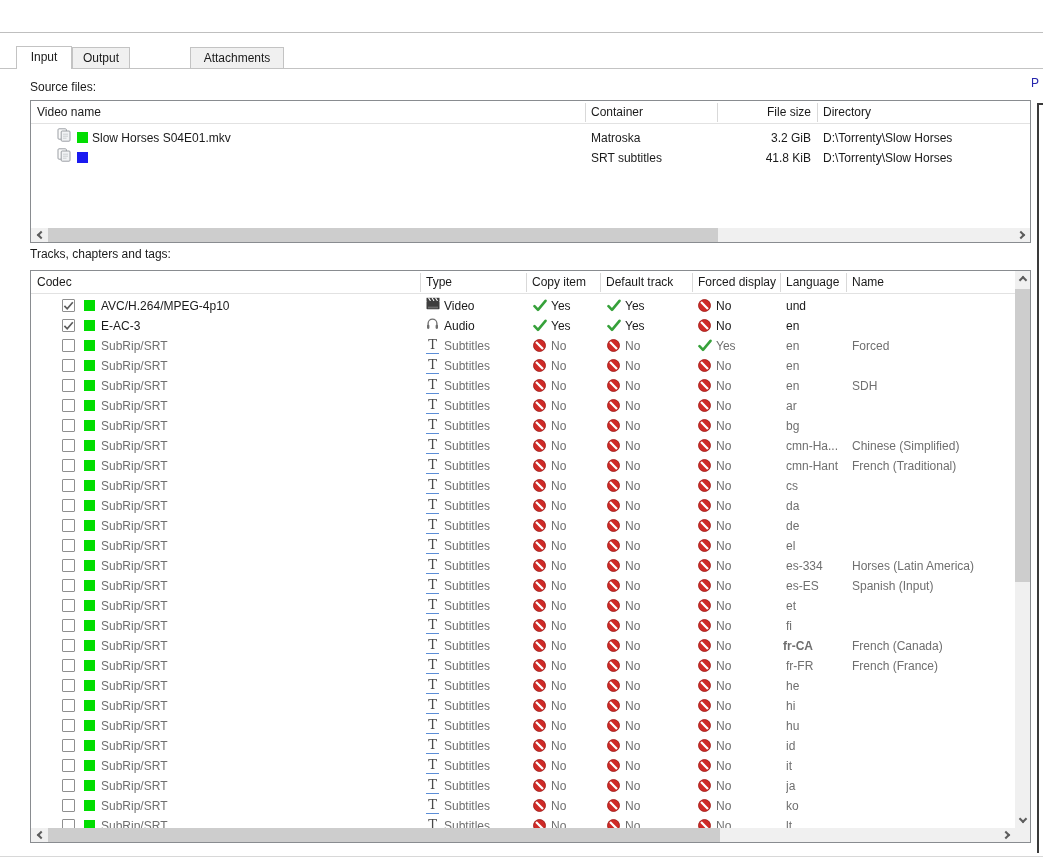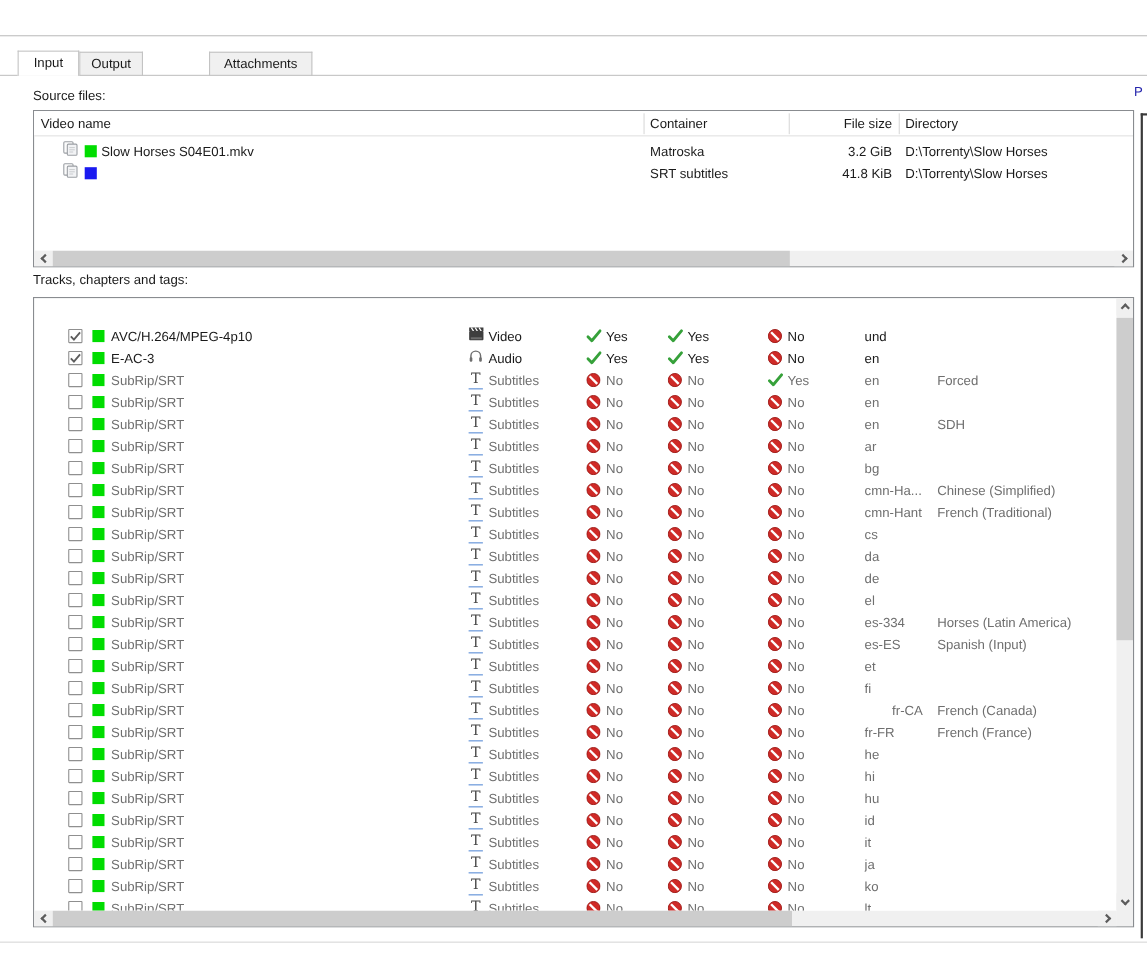--- a/index.html
+++ b/index.html
@@ -123,20 +123,35 @@
       <div class="sb-thumb" style="left:17px; top:0; width:670px; height:14px;"></div>
       <div class="sb-btn" style="left:982px; top:0; width:17px; height:14px;">
           <span class="chev r"></span>
         </div>
     </div>
   </div>
 
   <div class="sec-label" style="top:247px;">Tracks, chapters and tags:</div>
 
   <div class="panel trk-panel">
+    <div class="thead">
+      <div class="hcell" style="left:6px;">Codec</div>
+      <div class="hcell" style="left:395px;">Type</div>
+      <div class="hcell" style="left:501px;">Copy item</div>
+      <div class="hcell" style="left:575px;">Default track</div>
+      <div class="hcell" style="left:667px;">Forced display</div>
+      <div class="hcell" style="left:755px;">Language</div>
+      <div class="hcell" style="left:821px;">Name</div>
+      <div class="hsep" style="left:389px;"></div>
+      <div class="hsep" style="left:495px;"></div>
+      <div class="hsep" style="left:569px;"></div>
+      <div class="hsep" style="left:661px;"></div>
+      <div class="hsep" style="left:749px;"></div>
+      <div class="hsep" style="left:815px;"></div>
+    </div>
 
     <div class="rows trk-rows" id="trkRows">
         <div class="rowline" style="top: 2px;">
           <span class="cb" style="left:31px;">
             <svg width="11" height="10" viewBox="0 0 11 10">
               <path d="M1.4 4.8 L4.2 7.8 L9.8 1.2" stroke="#5d5d5d" stroke-width="1.7" fill="none"></path>
             </svg>
           </span>
           <span class="colorsq" style="left:53px; background:#00dd00;"></span>
           <span class="cell txt" style="left:70px;">AVC/H.264/MPEG-4p10</span>
@@ -706,21 +721,21 @@
             </svg>
           </span>
           <span class="cell txt" style="left:594px;">No</span>
           <span class="cell" style="left:667px;">
             <svg class="icon" style="left:0" width="13" height="13" viewBox="0 0 13 13">
               <circle cx="6.5" cy="6.5" r="6" fill="#cf2a27" stroke="#9a1612" stroke-width="0.8"></circle>
               <rect x="1.6" y="5.4" width="9.8" height="2.2" fill="#fff" transform="rotate(45 6.5 6.5)"></rect>
             </svg>
           </span>
           <span class="cell txt" style="left:685px;">No</span>
-          <span class="cell txt" style="left:780px; width:58px; overflow:hidden;">fr-CA</span>
+          <span class="cell txt" style="left:752px; width:58px; overflow:hidden;font-weight:bold;">fr-CA</span>
           <span class="cell txt" style="left:821px;">French (Canada)</span>
         </div>
         <div class="rowline dis" style="top: 362px;">
           <span class="cb" style="left:31px;"></span>
           <span class="colorsq" style="left:53px; background:#00dd00;"></span>
           <span class="cell txt" style="left:70px;">SubRip/SRT</span>
           <span class="cell" style="left:395px;">
             <span class="tt" style="left:0">T</span>
           </span>
           <span class="cell txt" style="left:413px;">Subtitles</span>

